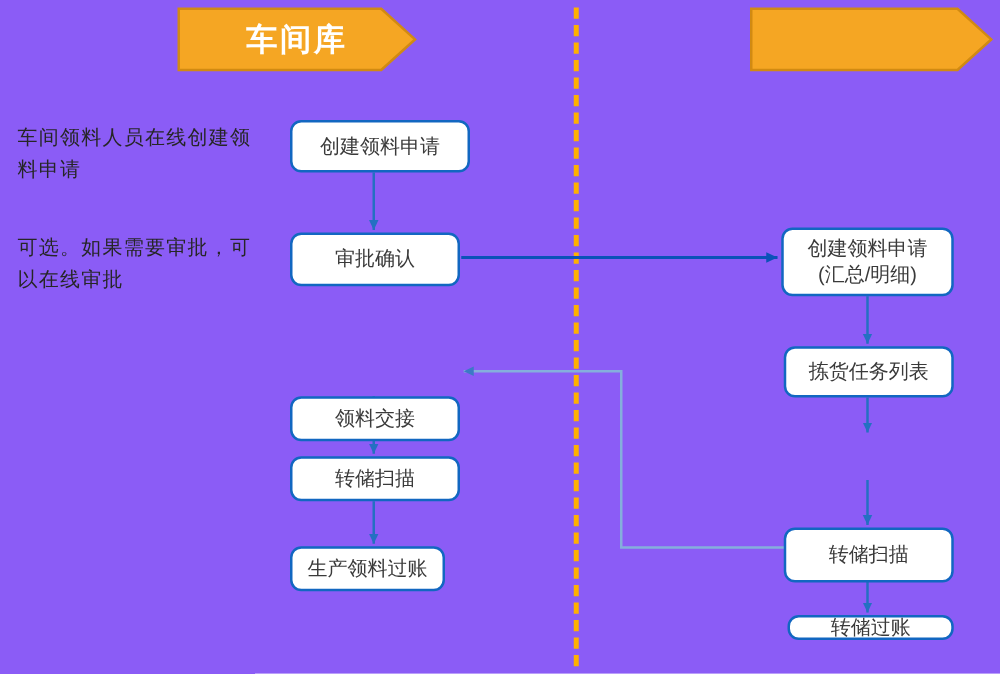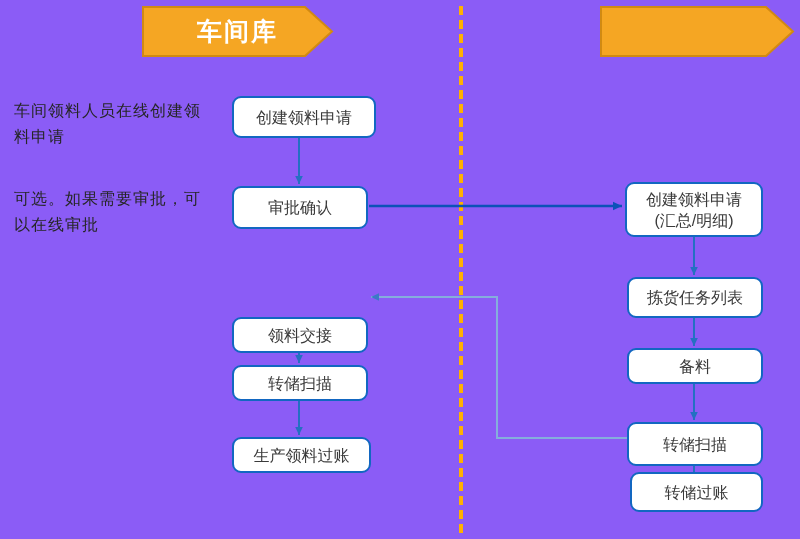--- a/index.html
+++ b/index.html
@@ -61,24 +61,23 @@
 
   <div class="banner-label" style="left:143px;top:7px;width:189px;height:49px;">车间库</div>
 
   <div class="note" style="left:14px;top:98px;width:192px;">车间领料人员在线创建领料申请</div>
   <div class="note" style="left:14px;top:186px;width:192px;">可选。如果需要审批，可以在线审批</div>
 
   <div class="node" style="left:232px;top:96px;width:144px;height:42px;">创建领料申请</div>
   <div class="node" style="left:232px;top:186px;width:136px;height:43px;">审批确认</div>
   <div class="node" style="left:232px;top:281px;width:136px;height:36px;margin-top:36px;">领料交接</div>
   <div class="node" style="left:232px;top:365px;width:136px;height:36px;">转储扫描</div>
-  <div class="node" style="left:232px;top:437px;width:139px;height:36px;">生产领料过账</div>
+  <div class="node" style="left:232px;top:437px;width:124px;height:36px;">生产领料过账</div>
 
   <div class="node" style="left:625px;top:182px;width:138px;height:55px;">
     <span>创建领料申请</span>
     <span>(汇总/明细)</span>
   </div>
   <div class="node" style="left:627px;top:277px;width:136px;height:41px;">拣货任务列表</div>
-  <div class="node" style="left:627px;top:348px;width:136px;height:36px;">备料</div>
   <div class="node" style="left:627px;top:422px;width:136px;height:44px;">转储扫描</div>
-  <div class="node" style="left:630px;top:472px;width:133px;height:40px;">转储过账</div>
+  <div class="node" style="left:630px;top:492px;width:133px;height:20px;">转储过账</div>
 
 </div>
 
 </body></html>

